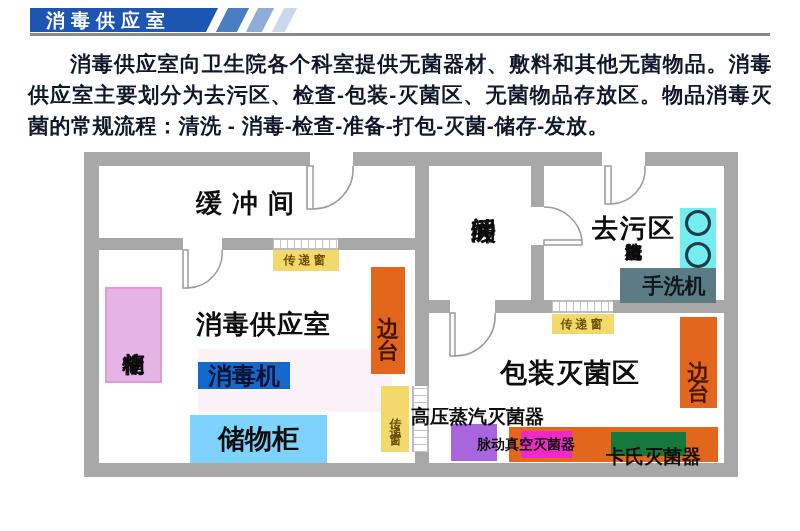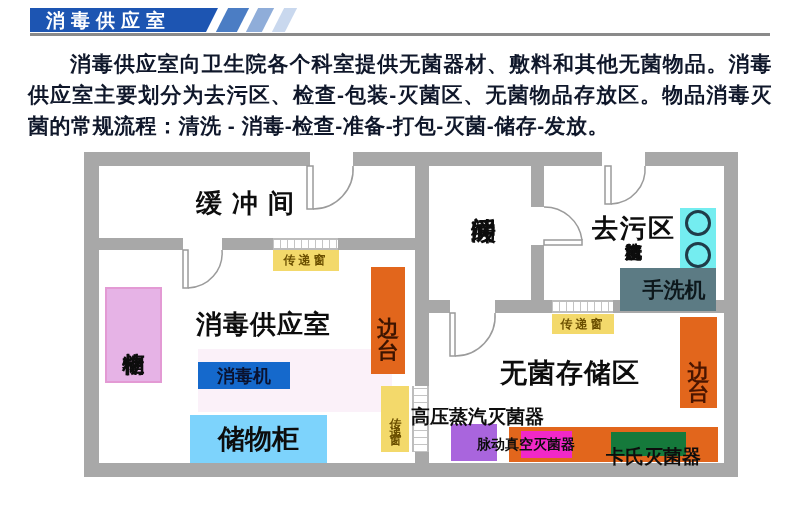--- a/index.html
+++ b/index.html
@@ -90,21 +90,21 @@
   <div class="abs win-h" style="left:552px;top:300px;width:61px;height:13px"></div>
   <div class="abs win-v" style="left:412px;top:386px;width:17px;height:66px"></div>
 
   <div class="abs faint" style="left:198px;top:349px;width:194px;height:63px"></div>
 
   <div class="abs cab-left boxlbl" style="left:105px;top:287px;width:57px;height:96px">
     <span class="lbl vtext" style="font-size:22px">储物柜</span>
   </div>
 
   <div class="abs blue-box boxlbl" style="left:198px;top:362px;width:92px;height:27px">
-    <span class="lbl" style="font-size:18px;color:#0b1330">消毒机</span>
+    <span class="lbl" style="font-size:24px;color:#0b1330">消毒机</span>
   </div>
 
   <div class="abs cab-bottom boxlbl" style="left:190px;top:415px;width:137px;height:48px">
     <span class="lbl" style="font-size:27px">储物柜</span>
   </div>
 
   <div class="abs orange boxlbl" style="left:371px;top:267px;width:34px;height:107px">
     <span class="lbl vtext" style="font-size:22px;letter-spacing:1em;color:#3d1400">边台</span>
   </div>
 
@@ -120,35 +120,35 @@
   </div>
   <div class="abs yellow boxlbl" style="left:552px;top:314px;width:62px;height:20px">
     <span class="lbl" style="font-size:12px;letter-spacing:3px;color:#6b4f00">传递窗</span>
   </div>
 
   <div class="abs cyan" style="left:680px;top:208px;width:36px;height:61px">
     <div class="circ"></div>
     <div class="circ"></div>
   </div>
 
-  <div class="abs slate boxlbl" style="left:620px;top:268px;width:96px;height:43px">
+  <div class="abs slate boxlbl" style="left:620px;top:268px;width:96px;height:35px">
     <span class="lbl" style="font-size:21px;color:#0d181c;padding-left:12px">手洗机</span>
   </div>
 
   <div class="abs purple" style="left:451px;top:424px;width:46px;height:37px"></div>
   <div class="abs orange" style="left:509px;top:427px;width:209px;height:35px"></div>
   <div class="abs magenta" style="left:521px;top:431px;width:51px;height:27px"></div>
   <div class="abs green" style="left:611px;top:432px;width:75px;height:24px"></div>
 
   <div class="abs lbl" style="left:196px;top:186px;font-size:26px;letter-spacing:10px">缓冲间</div>
   <div class="abs lbl vtext" style="left:468px;top:197px;font-size:25px">缓冲间</div>
   <div class="abs lbl" style="left:592px;top:211px;font-size:26px;letter-spacing:2px">去污区</div>
   <div class="abs lbl vtext" style="left:622px;top:229px;font-size:17px;z-index:5">超声波清洗机</div>
   <div class="abs lbl" style="left:196px;top:307px;font-size:26px;letter-spacing:1px">消毒供应室</div>
-  <div class="abs lbl" style="left:500px;top:355px;font-size:27px;letter-spacing:1px">无菌存储区</div>
+  <div class="abs lbl" style="left:500px;top:355px;font-size:27px;letter-spacing:1px">包装灭菌区</div>
   <div class="abs lbl" style="left:411px;top:404px;font-size:19px;z-index:5">高压蒸汽灭菌器</div>
   <div class="abs lbl" style="left:477px;top:436px;font-size:14px;z-index:5">脉动真空灭菌器</div>
   <div class="abs lbl" style="left:606px;top:444px;font-size:19px;z-index:5">卡氏灭菌器</div>
 
   <svg class="abs doors" viewBox="0 0 800 531">
     <g stroke="#9b9b9b" fill="none" stroke-width="1.5">
 
       <rect x="307" y="166" width="6" height="43" fill="#fff"></rect>
       <path d="M 313,209 A 40 40 0 0 0 353,166"></path>
 

